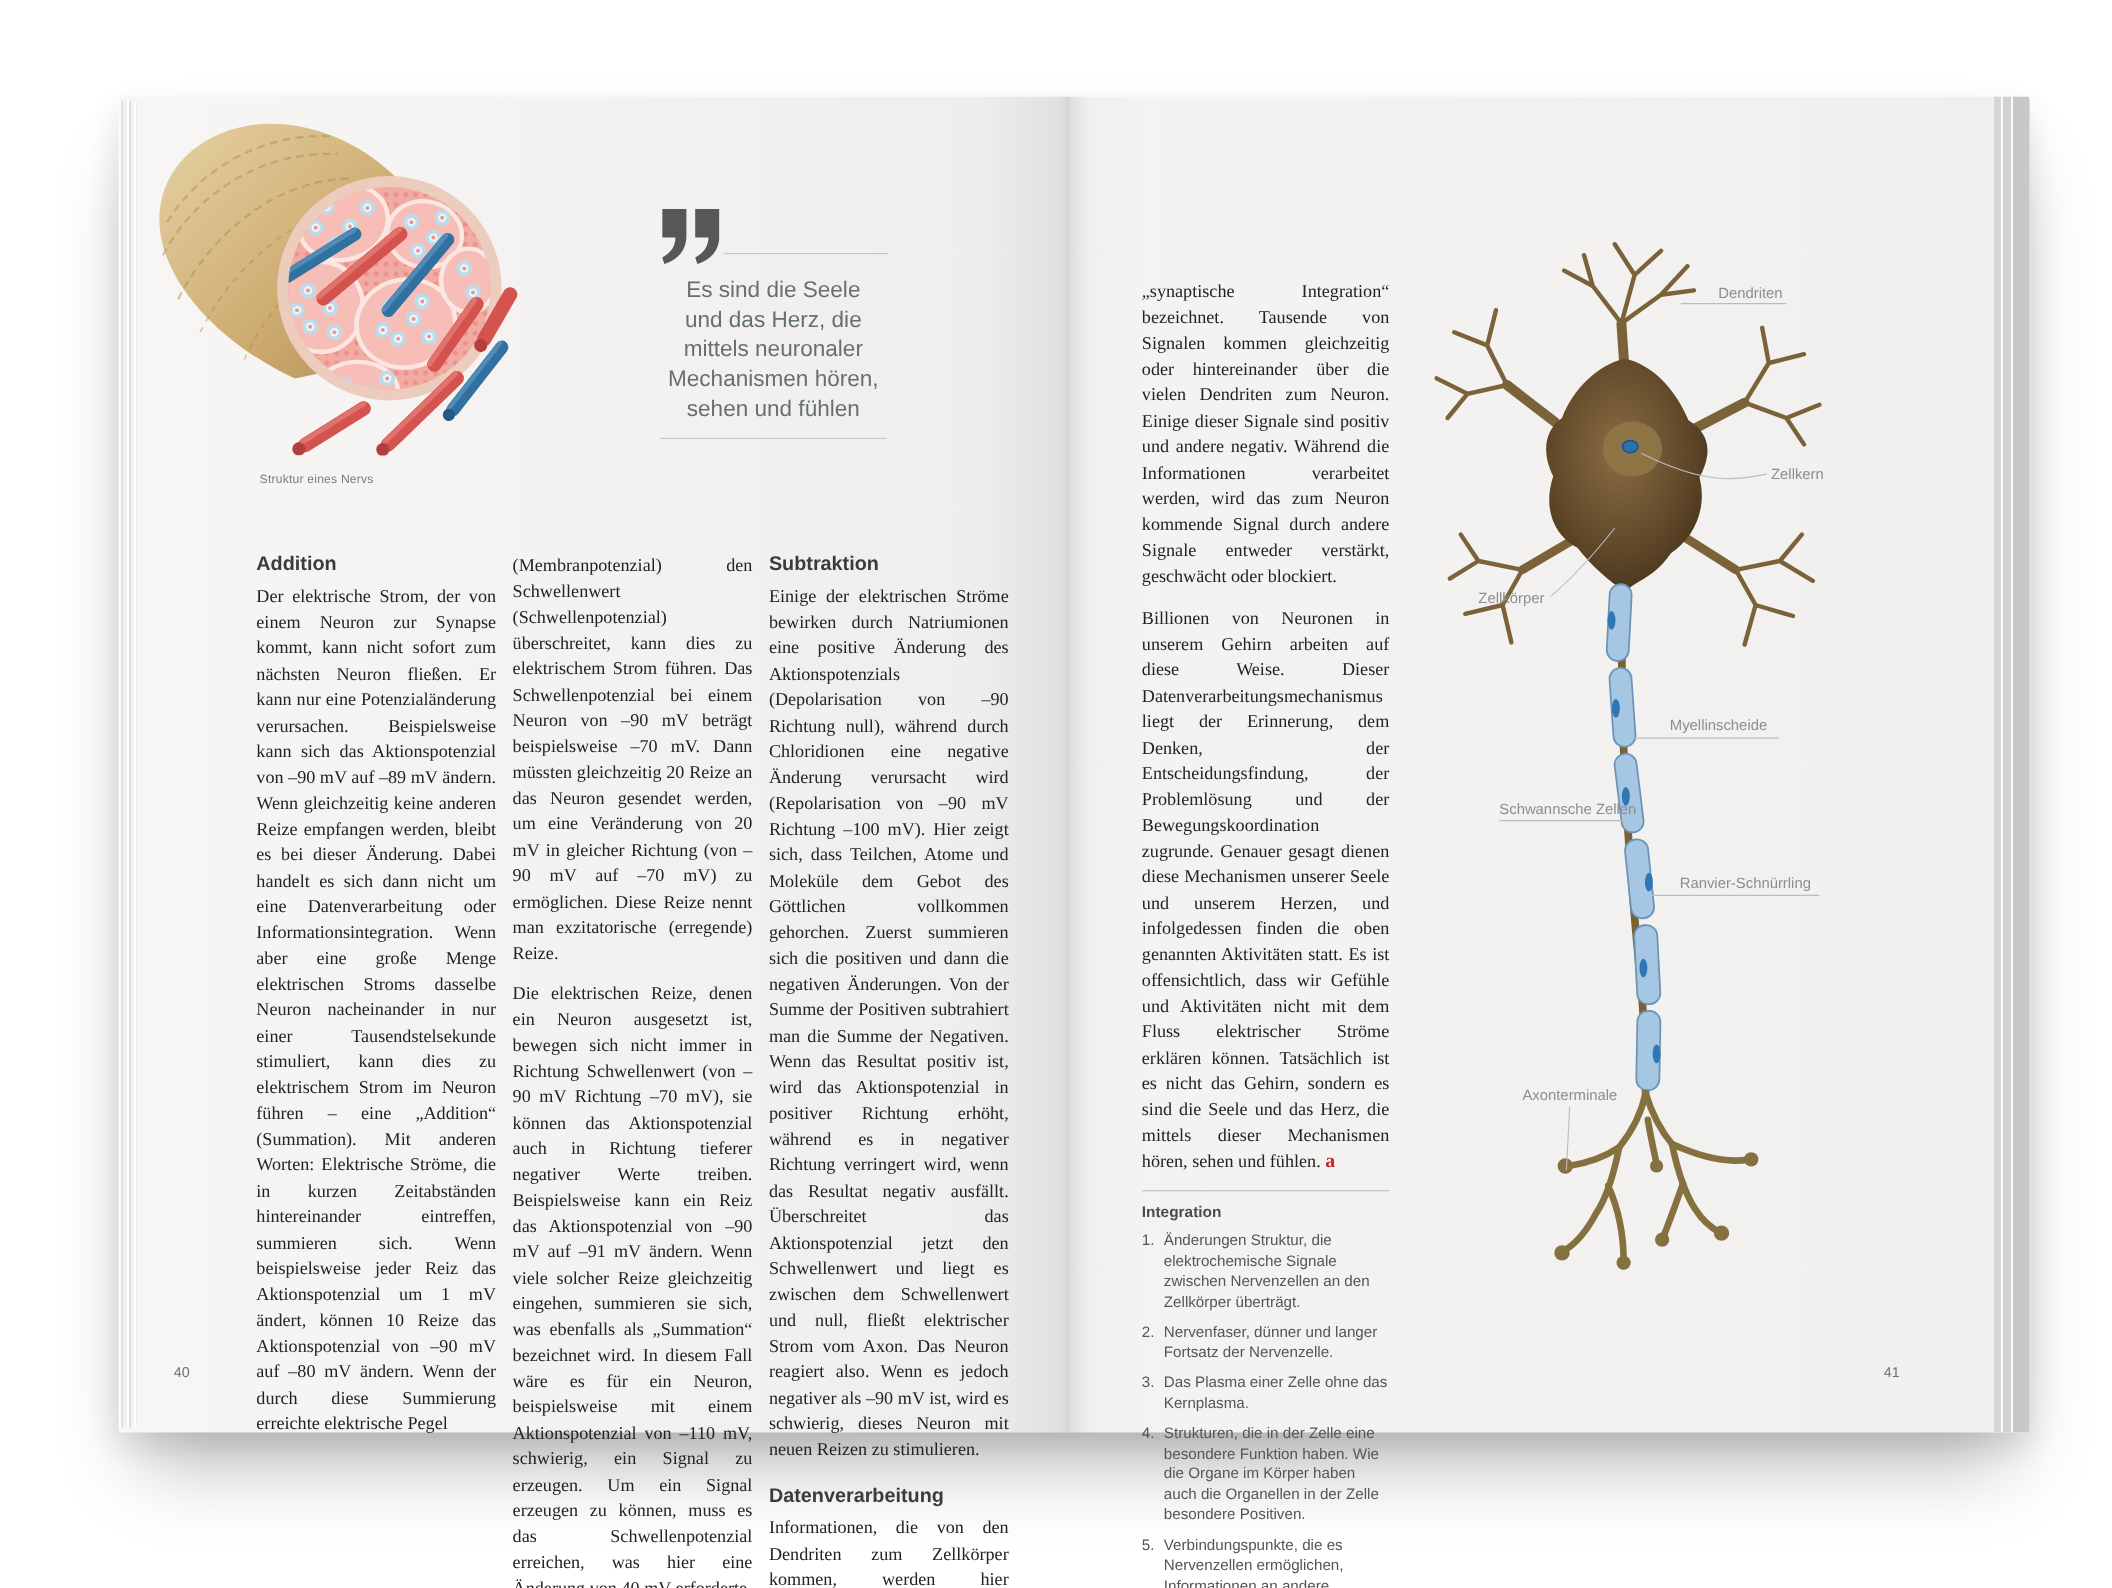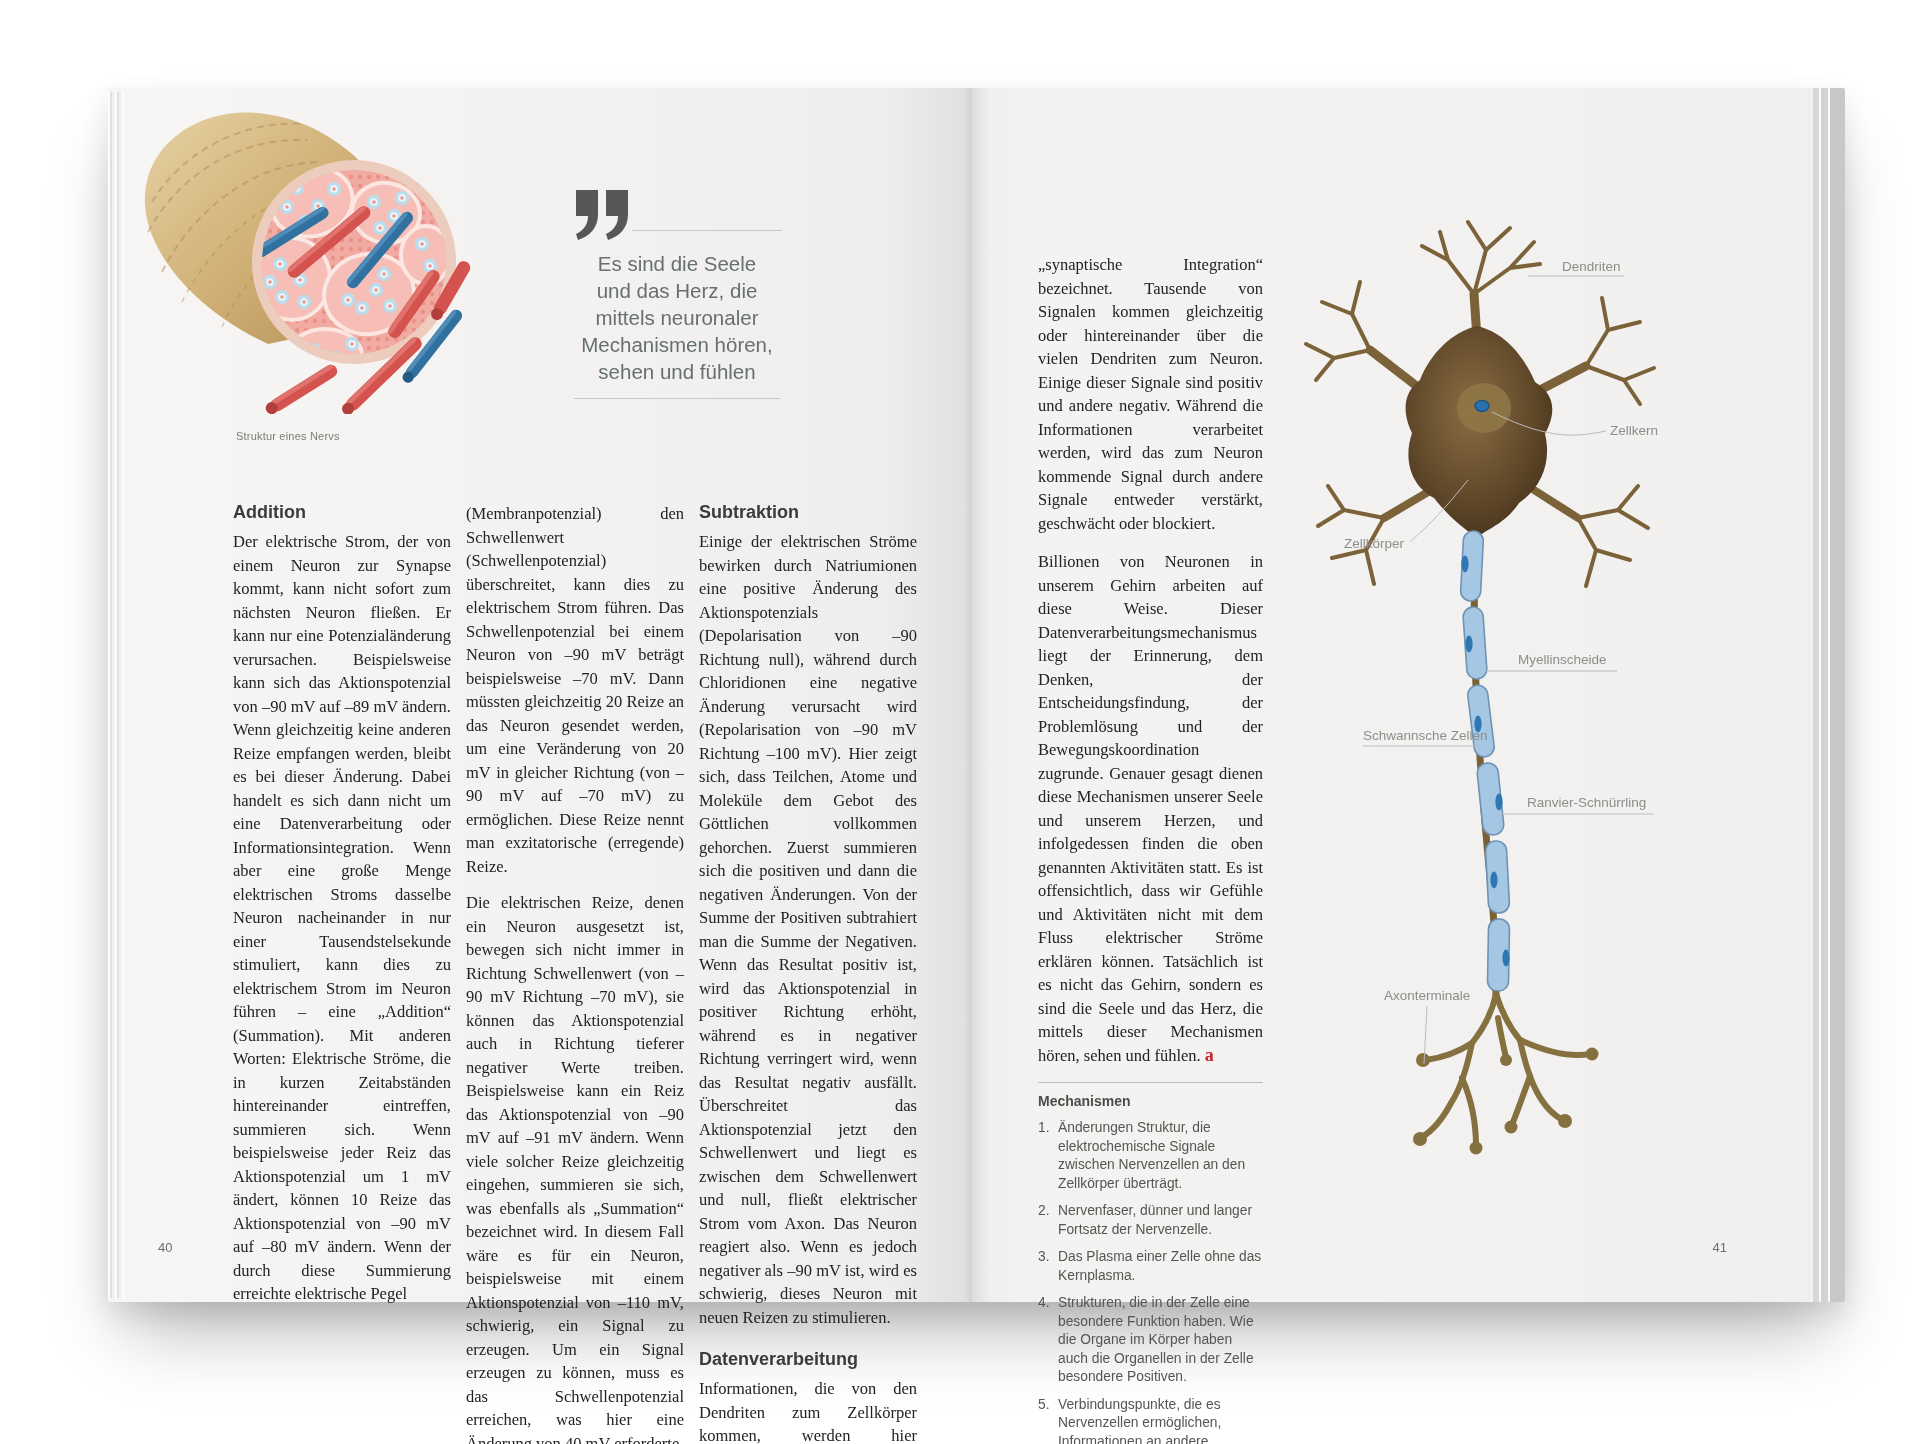--- a/index.html
+++ b/index.html
@@ -40,21 +40,21 @@
     position:absolute;left:834px;top:0;width:60px;height:100%;pointer-events:none;
     background:linear-gradient(90deg,rgba(0,0,0,0) 0%,rgba(0,0,0,0.06) 42%,rgba(0,0,0,0.11) 50%,rgba(0,0,0,0.05) 58%,rgba(0,0,0,0) 100%);
   }
 
   
   .nerve-illustration{position:absolute;left:14px;top:4px;width:360px;height:322px;}
   .image-caption{
     position:absolute;left:128px;top:342px;
     font-size:11px;color:#7c7c7a;letter-spacing:0.2px;
   }
-  .pullquote{position:absolute;left:460px;top:100px;width:218px;height:300px;text-decoration:underline;}
+  .pullquote{position:absolute;left:486px;top:100px;width:218px;height:300px;text-decoration:underline;}
   .pq-mark{position:absolute;left:8px;top:2px;width:52px;height:50px;}
   .pq-line-top{position:absolute;left:64px;top:42px;width:150px;height:1px;background:#c7c6c4;}
   .pq-text{
     position:absolute;left:0;top:62px;width:218px;
     text-align:center;font-size:20.5px;line-height:1.32;color:#66706e;
     white-space:pre-line;
   }
   .pq-line-bottom{position:absolute;left:6px;top:210px;width:206px;height:1px;background:#c7c6c4;}
 
   .columns{
@@ -255,21 +255,21 @@
     <div class="page-number pn-left">40</div>
   </div>
 
   <div class="page page-right">
     <div class="edge-right"></div>
 
     <div class="rp-column">
       <p><span>„synaptische Integration“ bezeichnet. Tausende von Signalen kommen gleichzeitig oder hintereinander über die vielen Dendriten zum Neuron. Einige dieser Signale sind positiv und andere negativ. Während die Informationen verarbeitet werden, wird das zum Neuron kommende Signal durch andere Signale entweder verstärkt, geschwächt oder blockiert.</span></p>
       <p><span>Billionen von Neuronen in unserem Gehirn arbeiten auf diese Weise. Dieser Datenverarbeitungsmechanismus liegt der Erinnerung, dem Denken, der Entscheidungsfindung, der Problemlösung und der Bewegungskoordination zugrunde. Genauer gesagt dienen diese Mechanismen unserer Seele und unserem Herzen, und infolgedessen finden die oben genannten Aktivitäten statt. Es ist offensichtlich, dass wir Gefühle und Aktivitäten nicht mit dem Fluss elektrischer Ströme erklären können. Tatsächlich ist es nicht das Gehirn, sondern es sind die Seele und das Herz, die mittels dieser Mechanismen hören, sehen und fühlen. </span><span class="endmark">a</span></p>
       <hr class="fn-rule">
-      <div class="fn-title">Mechanismen</div>
+      <div class="fn-title">Integration</div>
       <ol class="fn-list">
           <li>
             <span class="fn-num">1.</span>
             <span class="fn-text">Änderungen Struktur, die elektrochemische Signale zwischen Nervenzellen an den Zellkörper überträgt.</span>
           </li>
           <li>
             <span class="fn-num">2.</span>
             <span class="fn-text">Nervenfaser, dünner und langer Fortsatz der Nervenzelle.</span>
           </li>
           <li>

